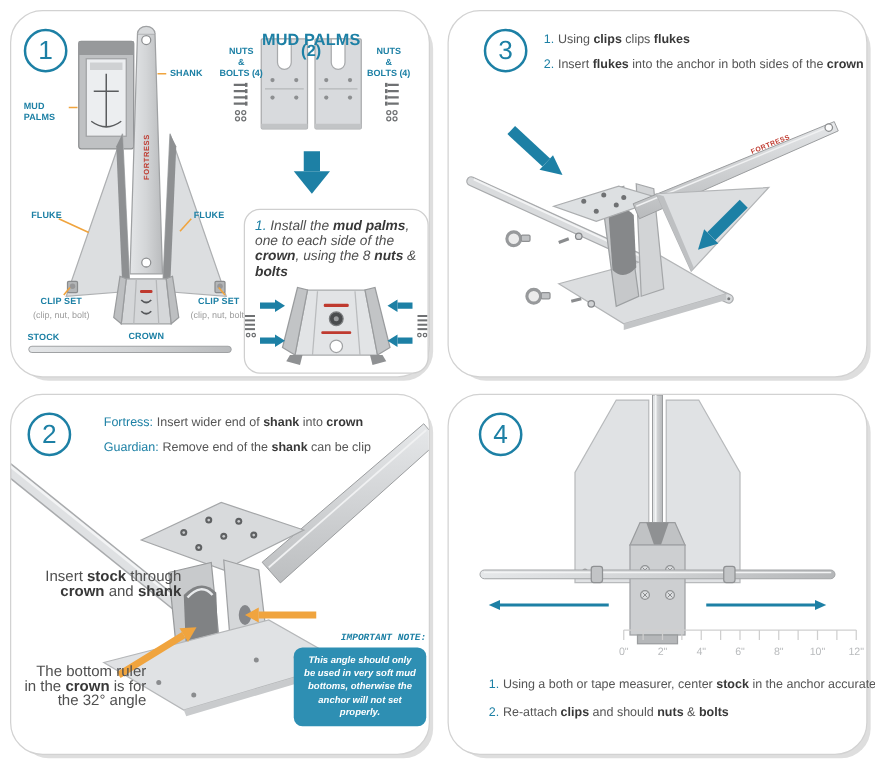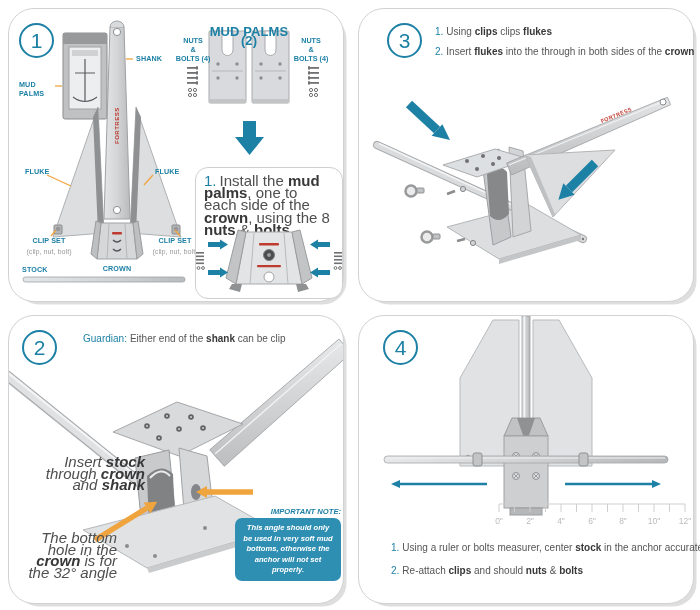--- a/index.html
+++ b/index.html
@@ -11,26 +11,26 @@
        color:#1d80a5;font-size:21px;line-height:31px;text-align:center;font-weight:400;background:#fff;}
   .steps{position:absolute;font-size:10px;color:#555;}
   .step{margin-bottom:9px;white-space:nowrap;}
   .sn{color:#1d80a5;margin-right:3px;}
   .b{font-weight:700;color:#383838;text-align:center;}
   .tlabel{color:#1d80a5;margin-right:3px;}
   .plabel{position:absolute;color:#1d80a5;font-weight:700;font-size:7.2px;letter-spacing:.1px;line-height:8.5px;}
   .sub{position:absolute;color:#9b9b9b;font-weight:400;font-size:7.2px;}
   .center{text-align:center;}
   .kitlabel{position:absolute;color:#1d80a5;font-weight:700;font-size:7.2px;line-height:9px;text-align:center;}
-  .ann{position:absolute;font-size:15px;color:#4f4f4f;line-height:11.5px;text-align:right;font-style:italic;}
+  .ann{position:absolute;font-size:12px;color:#4f4f4f;line-height:11.5px;text-align:right;}
   .note-label{position:absolute;color:#1d80a5;font-style:italic;font-weight:700;font-size:7.6px;text-align:right;}
   .note{position:absolute;background:#2e8fb3;border-radius:7px;color:#fff;font-style:italic;font-weight:700;
         font-size:7.6px;line-height:10.5px;padding:5px 7px;text-align:center;}
   .inset{position:absolute;border:1.5px solid #cfcfcf;border-radius:13px;background:#fff;}
-  .inset-text{padding:7px 8px 0 8px;font-size:15px;line-height:12.2px;color:#4f4f4f;}
+  .inset-text{padding:7px 8px 0 8px;font-size:11px;line-height:12.2px;color:#4f4f4f;font-style:italic;}
   svg.art{position:absolute;left:0;top:0;}
   svg text{font-family:"Liberation Sans",sans-serif;}
 </style>
 </head>
 <body>
 
 <div id="page">
 
   <div class="panel" style="left:8px;top:8px;width:334px;height:292px;">
     <svg class="art" width="334" height="292" viewBox="0 0 334 292">
@@ -282,21 +282,21 @@
         <polygon points="72.6,126.8 83.4,115.2 91,131"></polygon>
       </g>
       <g fill="#1d80a5">
         <line x1="236" y1="154" x2="210" y2="180" stroke="#1d80a5" stroke-width="9"></line>
         <polygon points="204.3,174.3 215.7,185.7 199.4,190.7"></polygon>
       </g>
     </svg>
     <div class="num" style="left:28px;top:14px;">3</div>
     <div class="steps" style="left:76px;top:17px;">
       <div class="step"><span class="sn">1.</span><span><span>Using </span><span class="b">clips</span><span> clips </span><span class="b">flukes</span></span></div>
-      <div class="step"><span class="sn">2.</span><span><span>Insert </span><span class="b">flukes</span><span> into the through in both sides of the </span><span class="b">crown</span></span></div>
+      <div class="step"><span class="sn">2.</span><span><span>Insert </span><span class="b">flukes</span><span> into the anchor in both sides of the </span><span class="b">crown</span></span></div>
     </div>
   </div>
 
   <div class="panel" style="left:8px;top:315px;width:334px;height:287px;">
     <svg class="art" width="334" height="287" viewBox="0 0 334 287">
       <defs>
         <linearGradient id="m2" x1="0" y1="0" x2="0" y2="1">
           <stop offset="0" stop-color="#e6e8ea"></stop>
             <stop offset="1" stop-color="#bcbec0"></stop>
         </linearGradient>
@@ -360,26 +360,27 @@
         <line x1="244" y1="176" x2="198" y2="176" stroke="#f0a43e" stroke-width="5.5"></line>
         <polygon points="198,170 198,182 187,176"></polygon>
       </g>
       <g fill="#f0a43e">
         <line x1="86" y1="224" x2="138" y2="192" stroke="#f0a43e" stroke-width="5.5"></line>
         <polygon points="141.4,197.5 134.6,186.5 148.2,185.8"></polygon>
       </g>
     </svg>
     <div class="num" style="left:13px;top:14px;">2</div>
     <div class="steps" style="left:74px;top:17px;">
-      <div class="step"><span class="tlabel">Guardian:</span><span><span>Either end of the </span><span class="b">shank</span><span> can be clip</span></span></div>
+      <div class="step"><span class="tlabel">Fortress:</span><span><span>Insert wider end of </span><span class="b">shank</span><span> into </span><span class="b">crown</span></span></div>
+      <div class="step"><span class="tlabel">Guardian:</span><span><span>Remove end of the </span><span class="b">shank</span><span> can be clip</span></span></div>
     </div>
     <div class="ann" style="left:24px;top:140px;width:112px;"><span>Insert </span><span class="b">stock</span><span> through </span><span class="b">crown</span><span> and </span><span class="b">shank</span></div>
-    <div class="note-label" style="left:210px;top:191px;width:122px;">IMPORTANT NOTE:</div>
+    <div class="note-label" style="left:210px;top:191px;width:122px;font-family:Liberation Mono, monospace;">IMPORTANT NOTE:</div>
     <div class="note" style="left:226px;top:202px;width:92px;">This angle should only be used in very soft mud bottoms, otherwise the anchor will not set properly.</div>
-    <div class="ann" style="left:8px;top:216px;width:100px;"><span>The bottom hole in the </span><span class="b">crown</span><span> is for the 32° angle</span></div>
+    <div class="ann" style="left:8px;top:216px;width:100px;"><span>The bottom ruler in the </span><span class="b">crown</span><span> is for the 32° angle</span></div>
   </div>
 
   <div class="panel" style="left:358px;top:315px;width:334px;height:287px;">
     <svg class="art" width="334" height="287" viewBox="0 0 334 287">
       <defs>
         <linearGradient id="m4" x1="0" y1="0" x2="1" y2="0">
           <stop offset="0" stop-color="#e6e8ea"></stop>
             <stop offset="0.5" stop-color="#d0d2d4"></stop>
             <stop offset="1" stop-color="#b5b7b9"></stop>
         </linearGradient>
@@ -437,18 +438,18 @@
         <text x="171" y="208">2"</text>
         <text x="202" y="208">4"</text>
         <text x="233" y="208">6"</text>
         <text x="264" y="208">8"</text>
         <text x="295" y="208">10"</text>
         <text x="326" y="208">12"</text>
       </g>
     </svg>
     <div class="num" style="left:24px;top:14px;">4</div>
     <div class="steps" style="left:32px;top:226px;">
-      <div class="step" style="margin-bottom:12px;"><span class="sn">1.</span><span><span>Using a ruler or bolts measurer, center </span><span class="b">stock</span><span> in the anchor accurately</span></span></div>
+      <div class="step" style="margin-bottom:12px;"><span class="sn">1.</span><span><span>Using a both or tape measurer, center </span><span class="b">stock</span><span> in the anchor accurately</span></span></div>
       <div class="step"><span class="sn">2.</span><span><span>Re-attach </span><span class="b">clips</span><span> and should </span><span class="b">nuts</span><span> &amp; </span><span class="b">bolts</span></span></div>
     </div>
   </div>
 
 </div>
 
 </body></html>

